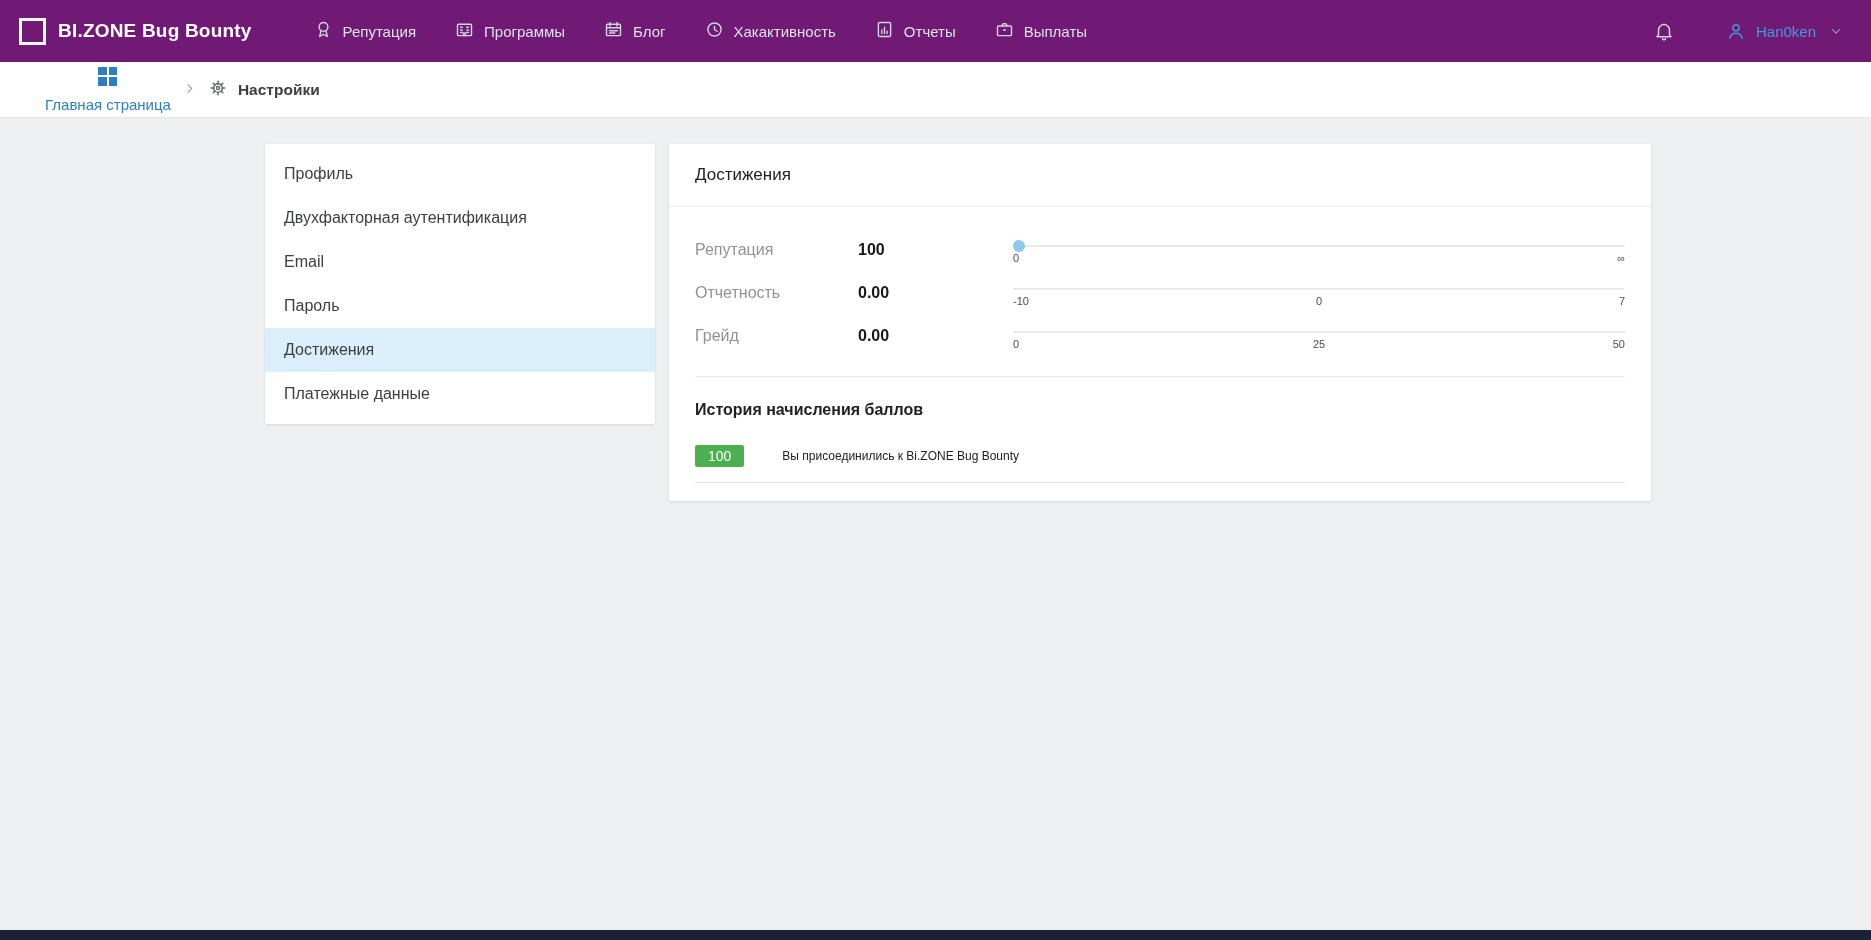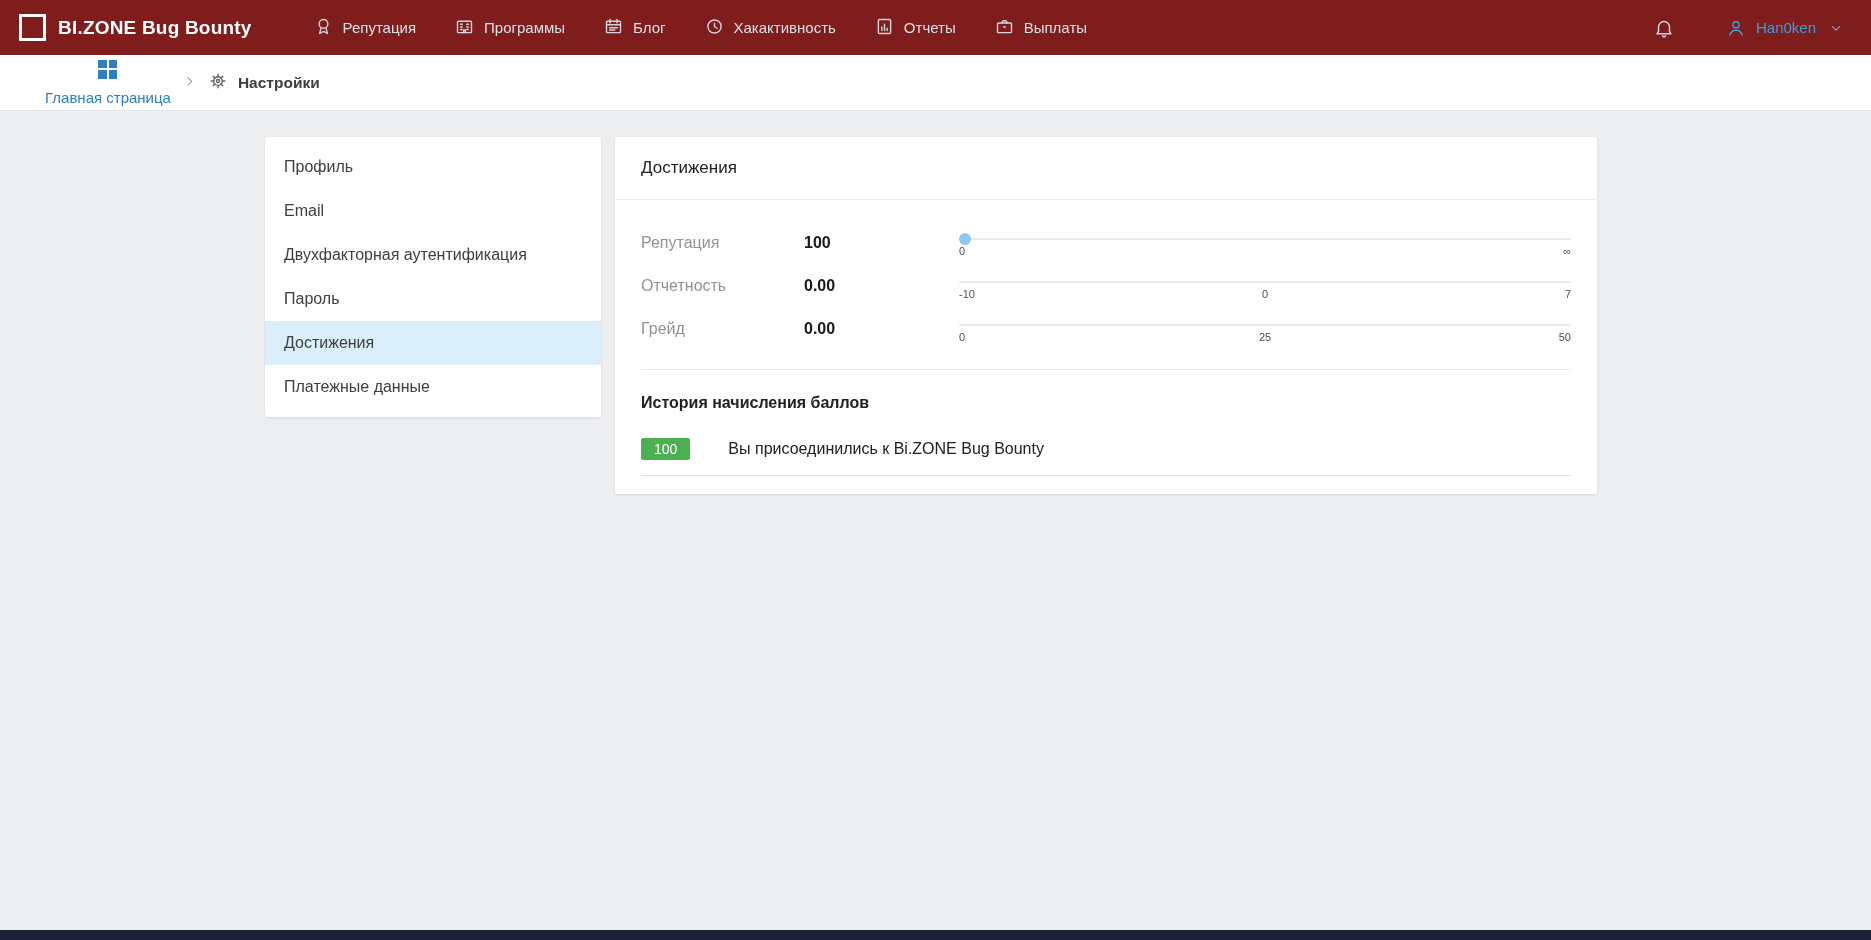--- a/index.html
+++ b/index.html
@@ -5,22 +5,22 @@
   * { margin: 0; padding: 0; box-sizing: border-box; }
   html, body { width: 1871px; height: 940px; overflow: hidden; }
   body {
     font-family: "Liberation Sans", sans-serif;
     background: #edeff1;
     position: relative;
   }
 
   
   .navbar {
-    height: 55px;
-    background: #7f1d1d;
+    height: 62px;
+    background: #701a75;
     display: flex;
     align-items: center;
     padding: 0 28px 0 19px;
     color: #e6e9ef;
   }
   .brand { display: flex; align-items: center; gap: 12px; cursor: pointer; }
   .brand-logo { width: 27px; height: 27px; border: 3px solid #ffffff; }
   .brand-name { font-size: 19px; font-weight: 700; color: #ffffff; letter-spacing: .2px; white-space: nowrap; }
 
   .nav-menu { display: flex; align-items: center; margin-left: 42px; }
@@ -52,21 +52,21 @@
   .crumb-link { font-size: 15px; color: #2e7fc2; }
   .crumb-sep svg { width: 13px; height: 13px; stroke: #9aa0a6; fill: none; stroke-width: 2; stroke-linecap: round; stroke-linejoin: round; }
   .crumb-current { display: flex; align-items: center; gap: 10px; font-weight: bold; }
   .gear-icon svg { width: 20px; height: 20px; stroke: #5f6368; fill: none; stroke-width: 1.7; stroke-linecap: round; }
   .crumb-text { font-size: 15.5px; color: #3c4043; }
 
   
   .main { display: flex; gap: 14px; padding: 26px 0 0 265px; align-items: flex-start; }
   .card { background: #ffffff; border-radius: 2px; box-shadow: 0 1px 3px rgba(20,30,50,.10); }
 
-  .settings-nav { width: 336px; padding: 8px 0; }
+  .settings-nav { width: 390px; padding: 8px 0; }
   .settings-nav-item {
     padding: 13px 19px; font-size: 16px; color: #3c4043; cursor: pointer; line-height: 18px;
   }
   .settings-nav-item.selected { background: #daeefb; }
 
   .content-card { width: 982px; padding-bottom: 4px; }
   .content-header {
     padding: 21px 26px; font-size: 17px; font-weight: 500; color: #202124;
     border-bottom: 1px solid #ebedef;
   }
@@ -91,21 +91,21 @@
   .history-title { padding: 24px 26px 0 26px; font-size: 16px; font-weight: 700; color: #202124; }
   .history-entry {
     margin: 26px 26px 14px 26px; padding-bottom: 15px;
     display: flex; align-items: center;
     border-bottom: 1px solid #e0e2e4;
   }
   .points-badge {
     background: #4caf50; color: #ffffff; font-size: 14px;
     padding: 3px 13px; border-radius: 2px; line-height: 16px;
   }
-  .entry-text { margin-left: 38px; font-size: 16px; color: #202124; }
+  .entry-text { margin-left: 38px; font-size: 12px; color: #202124; }
 
   .footer-strip { position: absolute; left: 0; right: 0; bottom: 0; height: 10px; background: #1b2236; }
 </style>
 </head>
 <body>
 
 <header class="navbar">
   <div class="brand">
     <span class="brand-logo"></span>
     <span class="brand-name">BI.ZONE Bug Bounty</span>
@@ -212,22 +212,22 @@
       </svg>
     </span>
     <span class="crumb-text">Настройки</span>
   </div>
 </div>
 
 <div class="main">
 
   <div class="card settings-nav">
     <div class="settings-nav-item">Профиль</div>
+    <div class="settings-nav-item">Двухфакторная аутентификация</div>
     <div class="settings-nav-item">Email</div>
-    <div class="settings-nav-item">Двухфакторная аутентификация</div>
     <div class="settings-nav-item">Пароль</div>
     <div class="settings-nav-item selected">Достижения</div>
     <div class="settings-nav-item">Платежные данные</div>
   </div>
 
   <div class="card content-card">
     <div class="content-header">Достижения</div>
 
     <div class="metrics">
 

